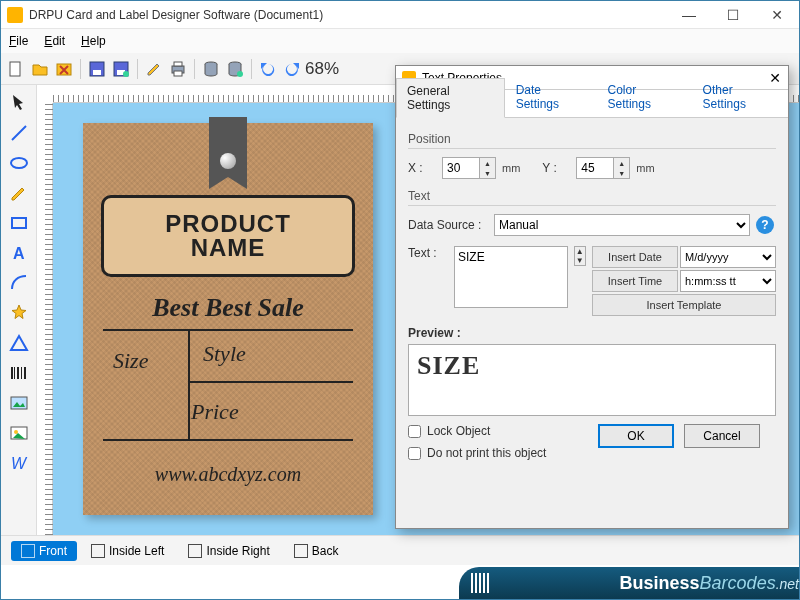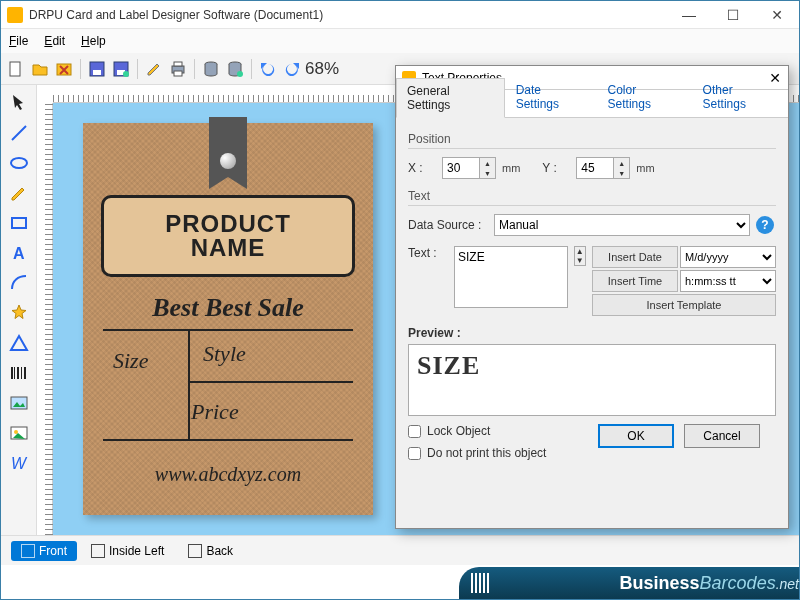--- a/index.html
+++ b/index.html
@@ -288,20 +288,24 @@
     <div class="ptab active">
         <div class="picon"></div>
         <span>Front</span>
       </div>
     <div class="ptab">
         <div class="picon"></div>
         <span>Inside Left</span>
       </div>
     <div class="ptab">
         <div class="picon"></div>
+        <span>Inside Right</span>
+      </div>
+    <div class="ptab">
+        <div class="picon"></div>
         <span>Back</span>
       </div>
   </div>
 
   <div class="branding">
     <span><b>Business</b><span>Barcodes</span><span class="net">.net</span></span>
   </div>
 
   <div class="dialog">
     <div class="dlg-title">

